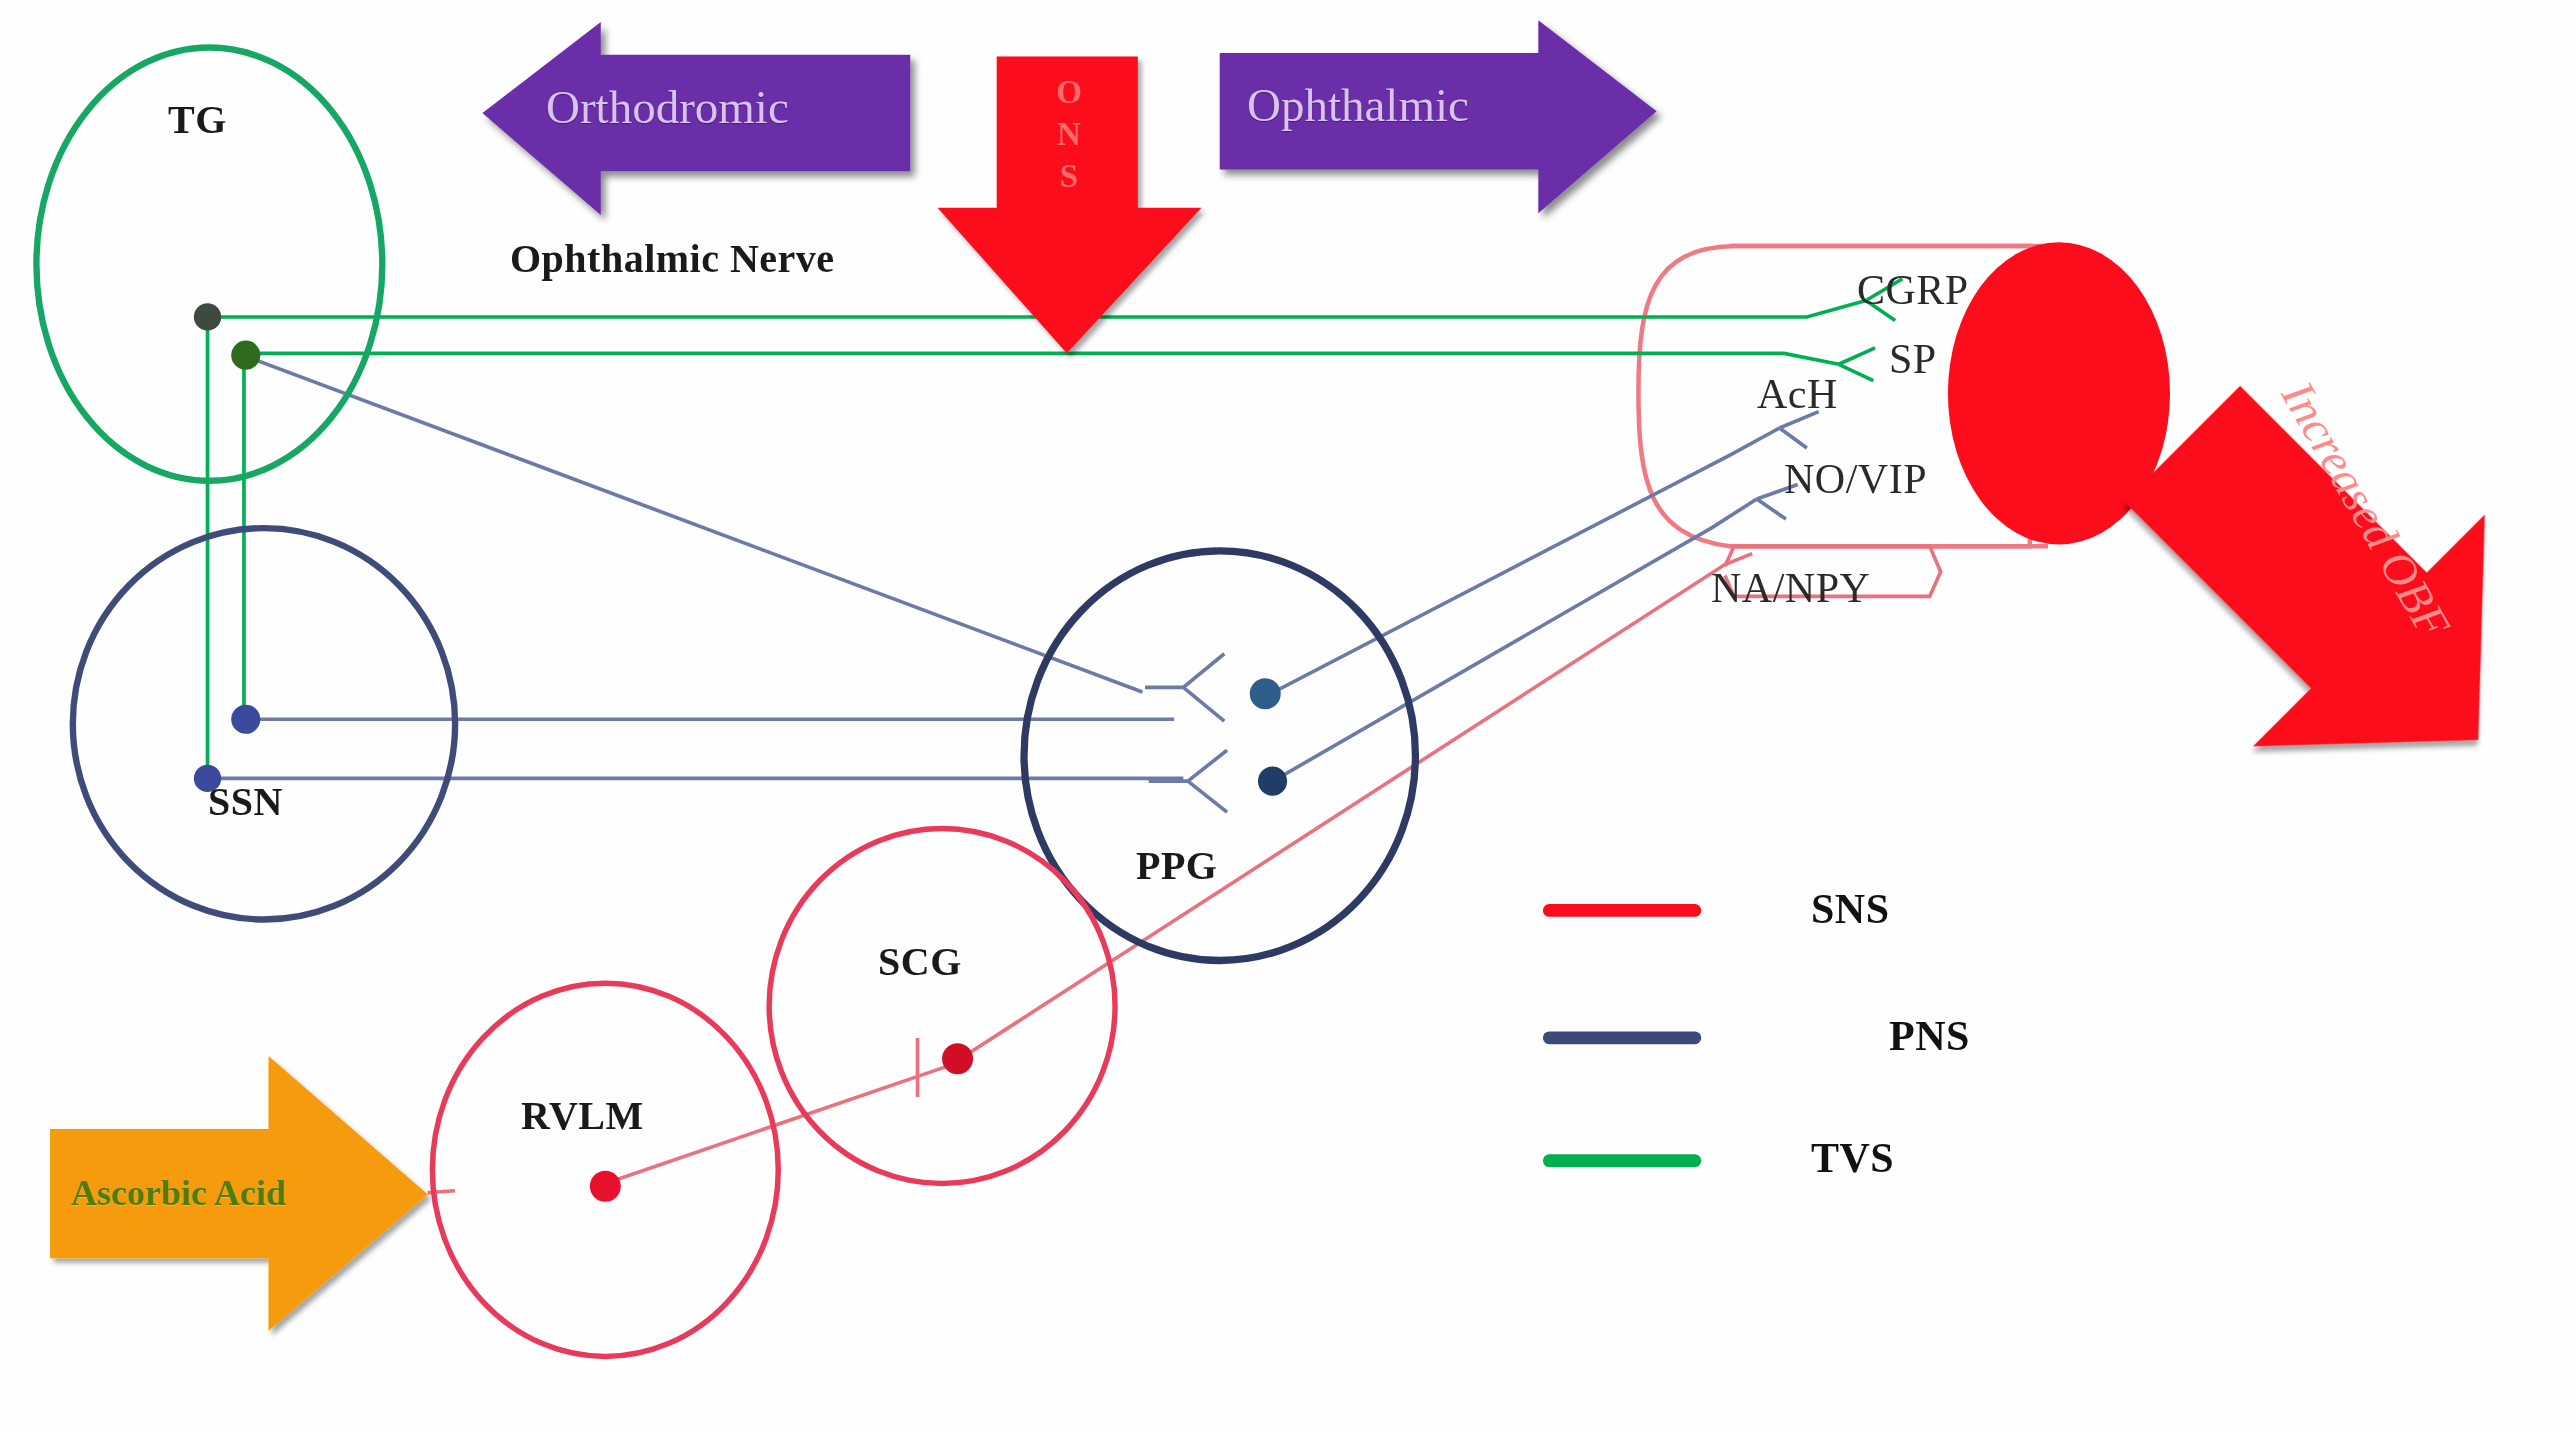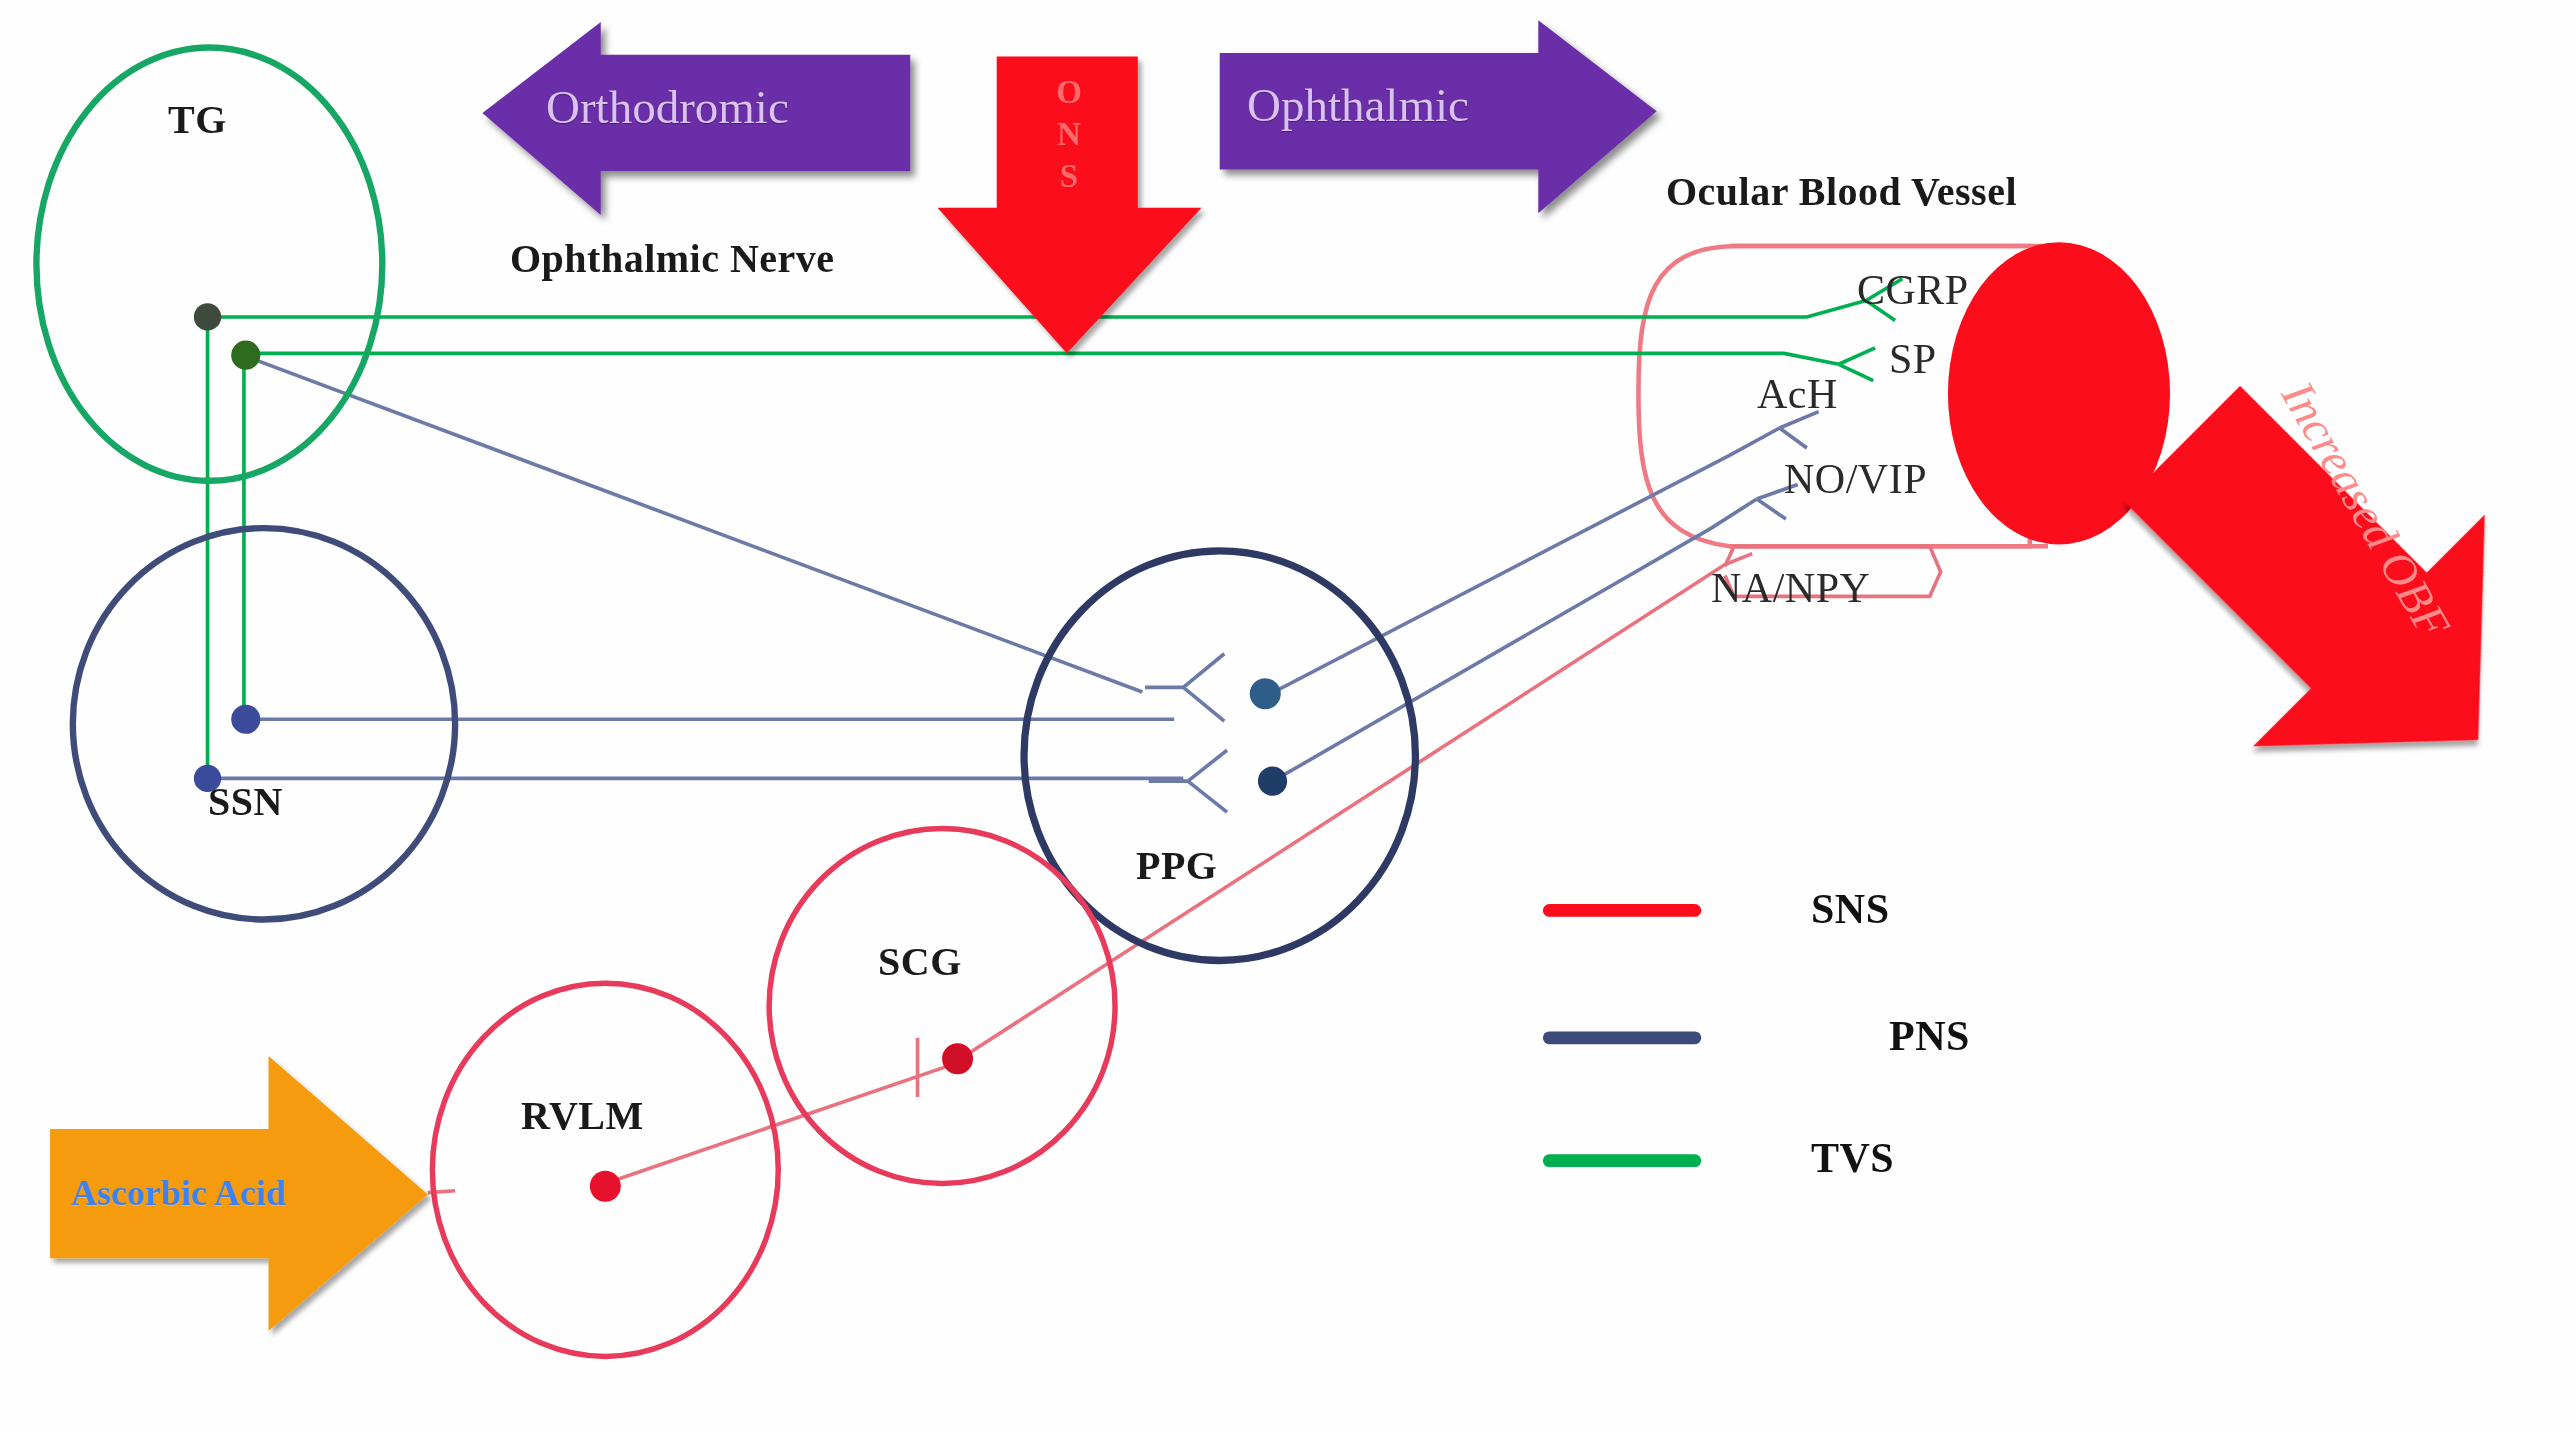--- a/index.html
+++ b/index.html
@@ -35,21 +35,21 @@
     text-shadow:0 0.9px 0.9px rgba(0,0,0,.35);
   }
   .ons-text{
     color:#ff6b6b;font-size:33px;font-weight:bold;line-height:42px;
     text-align:center;
   }
   .obf-text{
     color:#ff8a8a;font-size:47px;font-style:italic;line-height:56px;text-align:center;
   }
   .asc-text{
-    color:#3b82f6;font-size:36px;font-weight:bold;
+    color:#4d7c0f;font-size:36px;font-weight:bold;
     text-shadow:0 0.9px 0 rgba(255,255,255,.25);
   }
 </style>
 </head>
 <body>
 
 <div id="stage">
 
   <svg class="layer" viewBox="0 0 2830 1575">
     <defs>
@@ -162,21 +162,20 @@
     </g>
   </svg>
 
   <div class="nodelabel ganglion-label" style="left:168px;top:96px;">TG</div>
   <div class="nodelabel ganglion-label" style="left:208px;top:778px;">SSN</div>
   <div class="nodelabel ganglion-label" style="left:1136px;top:842px;">PPG</div>
   <div class="nodelabel ganglion-label" style="left:878px;top:938px;">SCG</div>
   <div class="nodelabel ganglion-label" style="left:521px;top:1092px;">RVLM</div>
 
   <div class="nodelabel hdr-label" style="left:510px;top:235px;">Ophthalmic Nerve</div>
-  <div class="nodelabel hdr-label" style="left:1666px;top:168px;">Ocular Blood Vessel</div>
 
   <div class="nodelabel nt-label" style="left:1857px;top:266px;">CGRP</div>
   <div class="nodelabel nt-label" style="left:1889px;top:335px;">SP</div>
   <div class="nodelabel nt-label" style="left:1757px;top:370px;">AcH</div>
   <div class="nodelabel nt-label" style="left:1784px;top:455px;">NO/VIP</div>
   <div class="nodelabel nt-label" style="left:1711px;top:564px;">NA/NPY</div>
 
   <div class="arrowtext purple-text" style="left:546px;top:80px;text-align:right;">Orthodromic</div>
   <div class="arrowtext purple-text" style="left:1247px;top:78px;">Ophthalmic</div>
 

